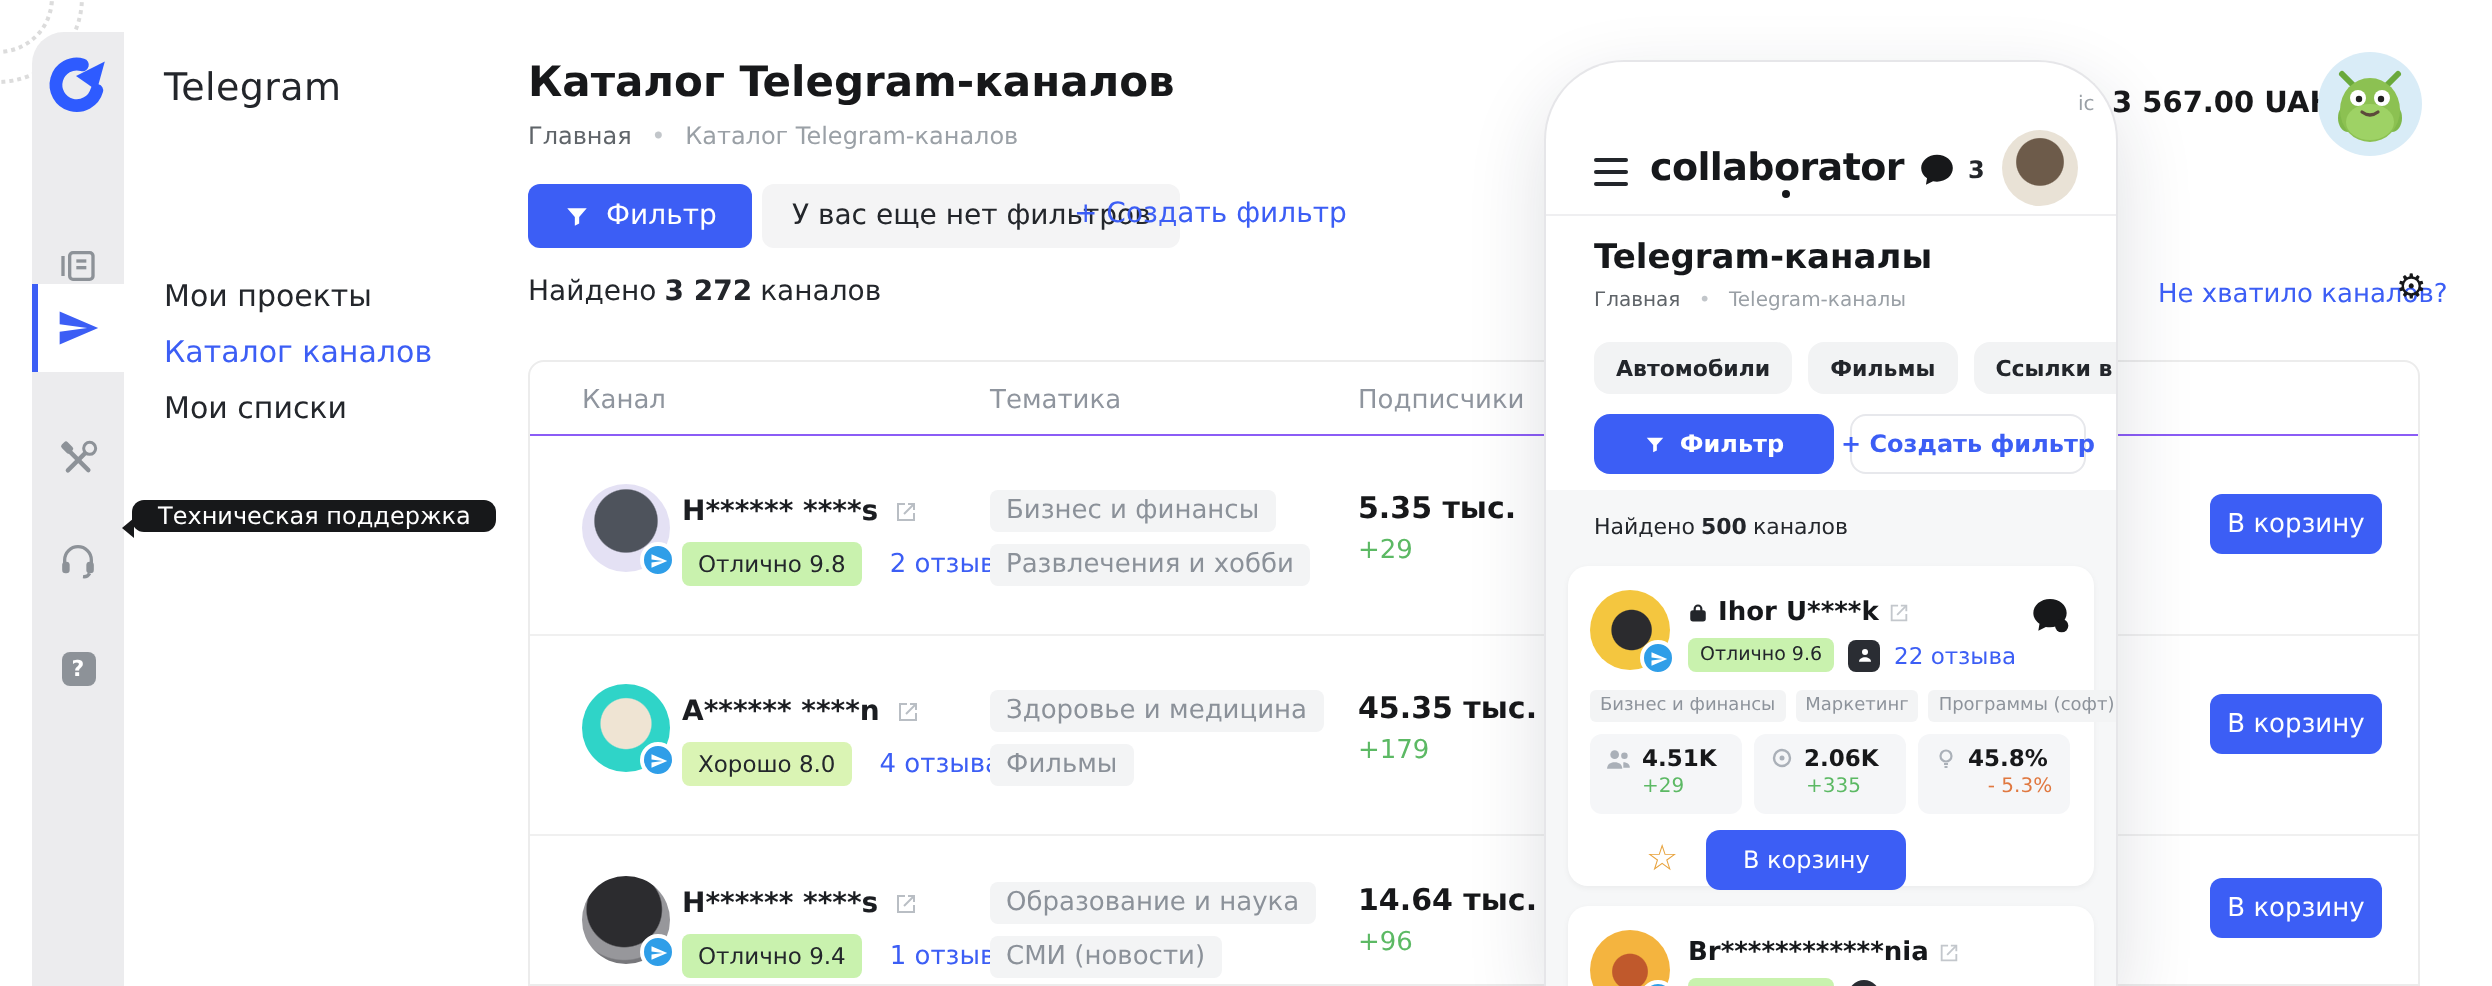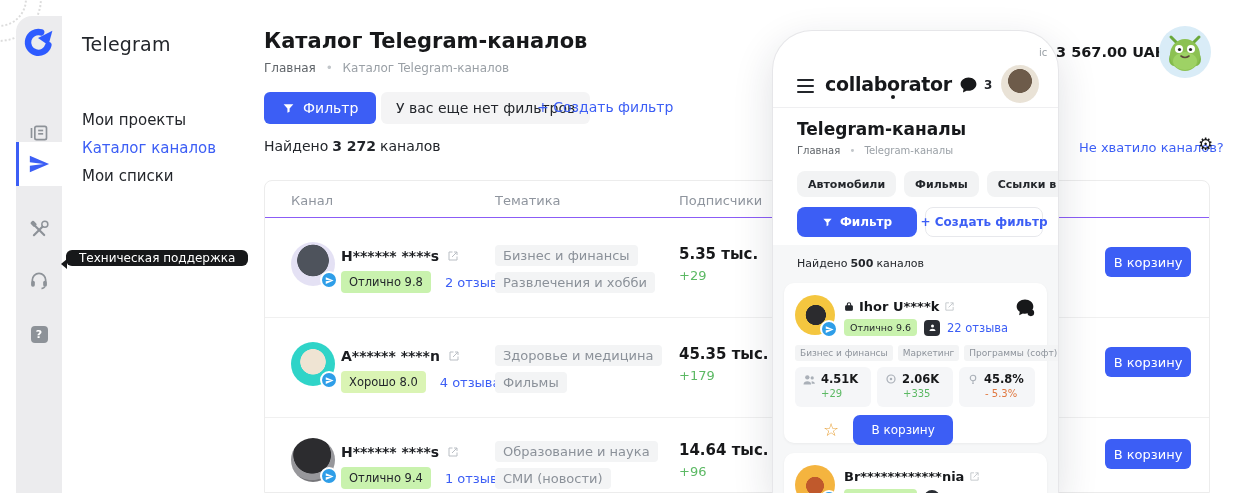--- a/index.html
+++ b/index.html
@@ -22,21 +22,21 @@
   .rail-active-strip { position:absolute; left:0; top:126px; width:46px; height:44px;
                background:#ffffff; border-left:3px solid #3c5ef5; }
   .help-box { width:17px; height:17px; background:#8d9298; border-radius:4px; color:#fff;
               font-size:11px; font-weight:bold; display:flex; align-items:center; justify-content:center; }
 
   .logo { position:absolute; left:22px; top:26px; width:32px; height:32px; z-index:4; }
 
   
   .menu { position:absolute; left:62px; top:16px; width:200px; height:477px; background:#fff; z-index:3; }
   .brand { position:absolute; left:20px; top:17px; font-size:19px; color:#23262b; letter-spacing:.2px; }
-  .menu-item { position:absolute; left:20px; font-size:15px; color:#23262b; cursor:pointer; white-space:nowrap; }
+  .menu-item { position:absolute; left:20px; font-size:15px; color:#23262b; cursor:pointer; white-space:nowrap;margin-top:28px; }
   .menu-item.active { color:#3c5ef5; }
 
   
   .tooltip { position:absolute; left:66px; top:250px; height:16px; background:#17181a; color:#fff;
              font-size:12px; display:flex; align-items:center; padding:0 13px; border-radius:6px; z-index:6; white-space:nowrap; }
   .tooltip:before { content:""; position:absolute; left:-5px; top:9px; border-top:5px solid transparent;
              border-bottom:5px solid transparent; border-right:6px solid #17181a; }
   .page-title { position:absolute; left:264px; top:29px; font-size:21px; font-weight:bold; color:#17181a; z-index:1; white-space:nowrap; }
   .breadcrumb { position:absolute; left:264px; top:61px; font-size:12px; color:#9aa0a6; z-index:1; white-space:nowrap; }
   .breadcrumb .bc-first { color:#5f6469; }
@@ -147,21 +147,21 @@
                  display:flex; align-items:center; justify-content:center; }
   .pc-ico-chip.round { border-radius:50%; }
   .pc-reviews { font-size:11.5px; color:#3c5ef5; cursor:pointer; }
   .pc-tags { position:absolute; left:11px; top:62px; display:flex; gap:5px; }
   .pc-tag { font-size:9px; color:#8d939b; background:#f3f4f5; border-radius:3px; padding:3px 5px; white-space:nowrap; }
   .pc-stats { position:absolute; left:11px; top:84px; display:flex; gap:6px; }
   .pc-stat { width:76px; height:40px; background:#f5f6f8; border-radius:6px; padding:5px 0 0 8px; }
   .pc-stat-top { display:flex; align-items:center; gap:5px; }
   .pc-stat-val { font-size:11.5px; font-weight:bold; color:#17181a; }
   .pc-stat-delta { font-size:10px; margin-top:2px; margin-left:18px; }
-  .delta-green { color:#5cb964; } .delta-orange { color:#e07840; }
+  .delta-green { color:#5cb964; } .delta-orange { color:#e07840;text-align:center; }
   .pc-footer { position:absolute; left:11px; top:132px; width:241px; display:flex; align-items:center; }
   .pc-price-label { font-size:9px; color:#8d939b; }
   .pc-price { font-size:13.5px; font-weight:bold; color:#17181a; margin-top:2px; white-space:nowrap; }
   .pc-star { margin-left:28px; font-size:18px; color:#e8a33d; cursor:pointer; line-height:1; }
   .pc-cart { margin-left:14px; width:100px; height:30px; background:#3c5ef5; border:none; border-radius:7px;
              color:#fff; font-size:12px; cursor:pointer; font-family:inherit; }
   svg { display:block; }
 </style>
 </head>
 <body>

